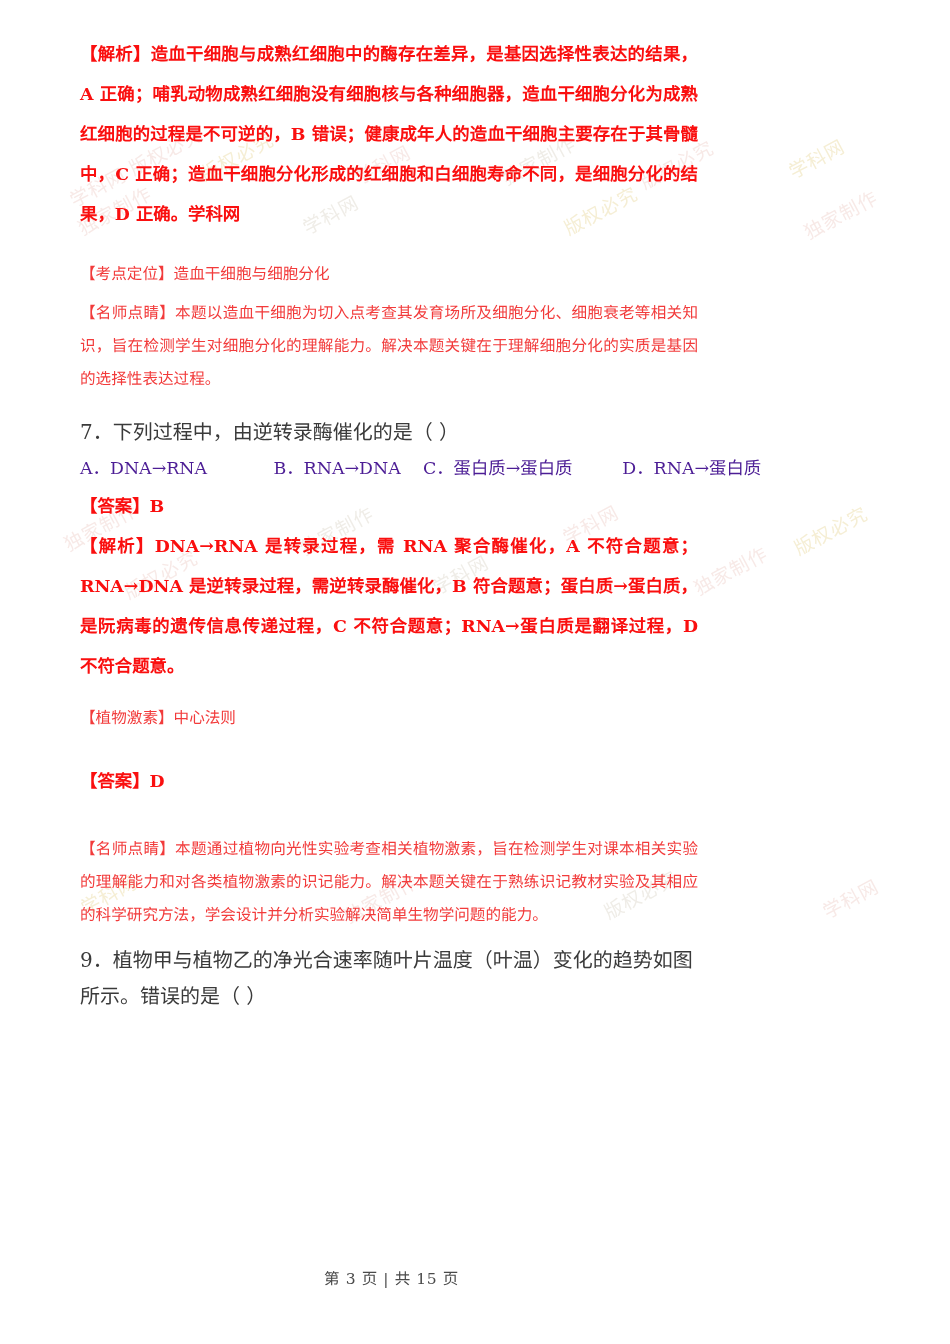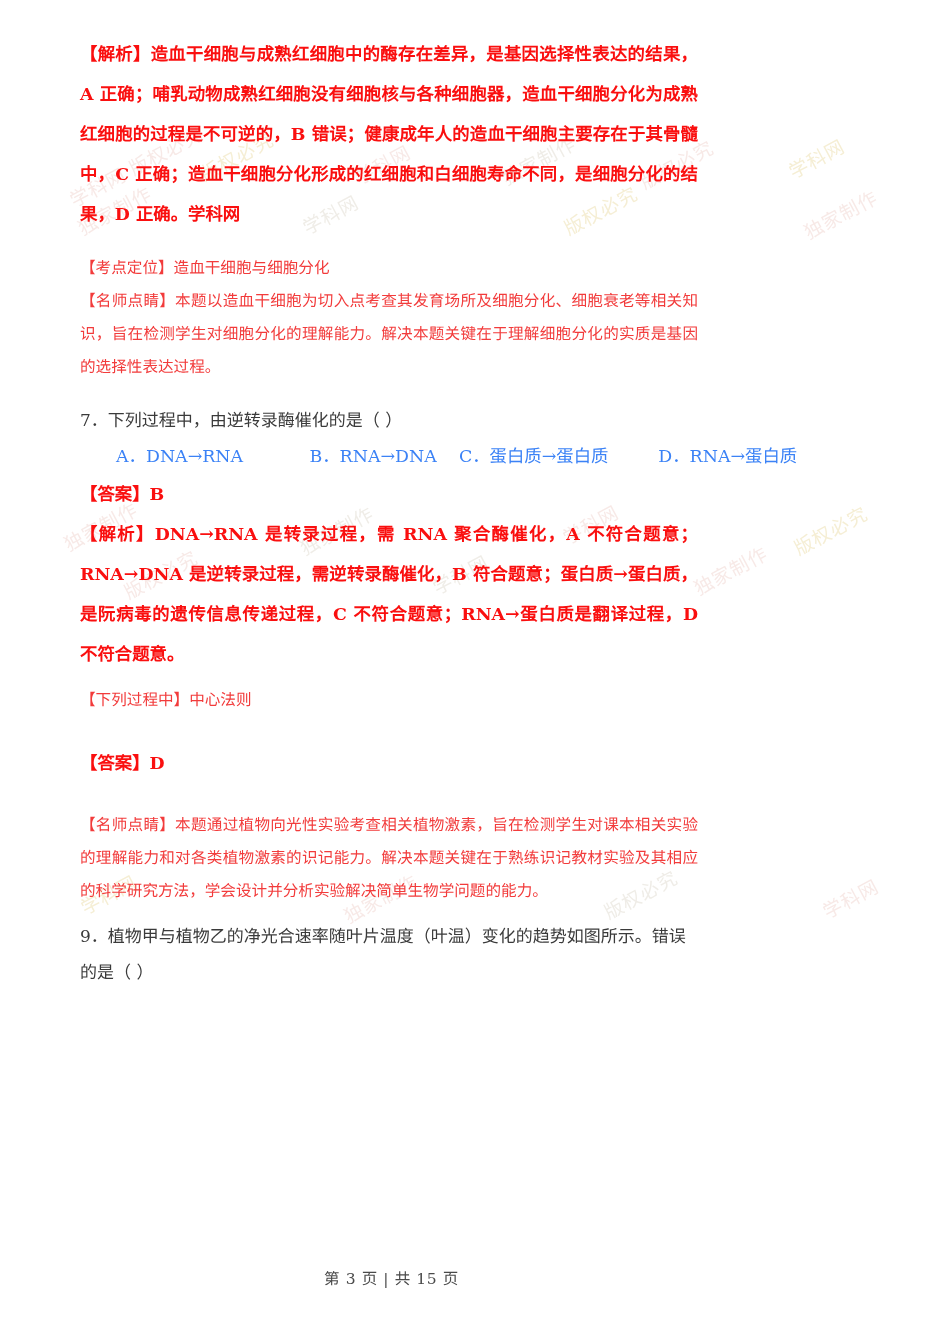--- a/index.html
+++ b/index.html
@@ -69,36 +69,36 @@
     line-height: 40px;
     text-align: justify;
     text-justify: inter-ideograph;
   }
   .red-sm {
     color: #f23b3b;
     font-size: 15.6px;
     line-height: 33px;
     text-align: justify;
     text-justify: inter-ideograph;
+    margin-top: 6px;
   }
 
   
   .q {
     color: #3a3a3a;
-    font-size: 17px;
+    font-size: 20px;
     line-height: 36px;
     font-family: "DejaVu Serif", "Liberation Serif", serif;
   }
   .opts {
-    color: #3b82f6;
+    color: #4c1d95;
     font-size: 17.4px;
     line-height: 36px;
     white-space: pre;
     font-family: "DejaVu Serif", "Liberation Serif", serif;
-    margin-left: 36px;
   }
 
   
   .gap-sm { height: 10px; }
   .gap-md { height: 18px; }
   .gap-lg { height: 26px; }
   .gap-xl { height: 34px; }
 
   .figure-area {
     height: 118px;
@@ -168,21 +168,21 @@
 
     <p class="q">7．下列过程中，由逆转录酶催化的是（  ）</p>
     <p class="opts">A．DNA→RNA            B．RNA→DNA    C．蛋白质→蛋白质         D．RNA→蛋白质</p>
 
     <p class="red-bold">【答案】B</p>
 
     <p class="red-bold">【解析】DNA→RNA 是转录过程，需 RNA 聚合酶催化，A 不符合题意；RNA→DNA 是逆转录过程，需逆转录酶催化，B 符合题意；蛋白质→蛋白质，是阮病毒的遗传信息传递过程，C 不符合题意；RNA→蛋白质是翻译过程，D 不符合题意。</p>
 
     <div class="gap-sm"></div>
 
-    <p class="red-sm">【下列过程中】中心法则</p>
+    <p class="red-sm">【植物激素】中心法则</p>
 
     <div class="gap-lg"></div>
 
 
     <p class="red-bold">【答案】D</p>
 
 
     <div class="gap-lg"></div>
 
     <p class="red-sm">【名师点睛】本题通过植物向光性实验考查相关植物激素，旨在检测学生对课本相关实验的理解能力和对各类植物激素的识记能力。解决本题关键在于熟练识记教材实验及其相应的科学研究方法，学会设计并分析实验解决简单生物学问题的能力。</p>

